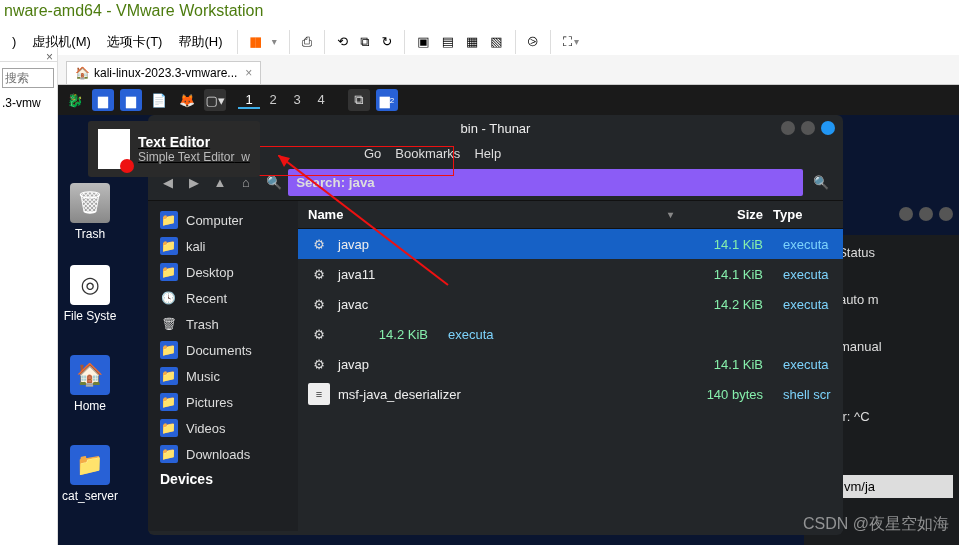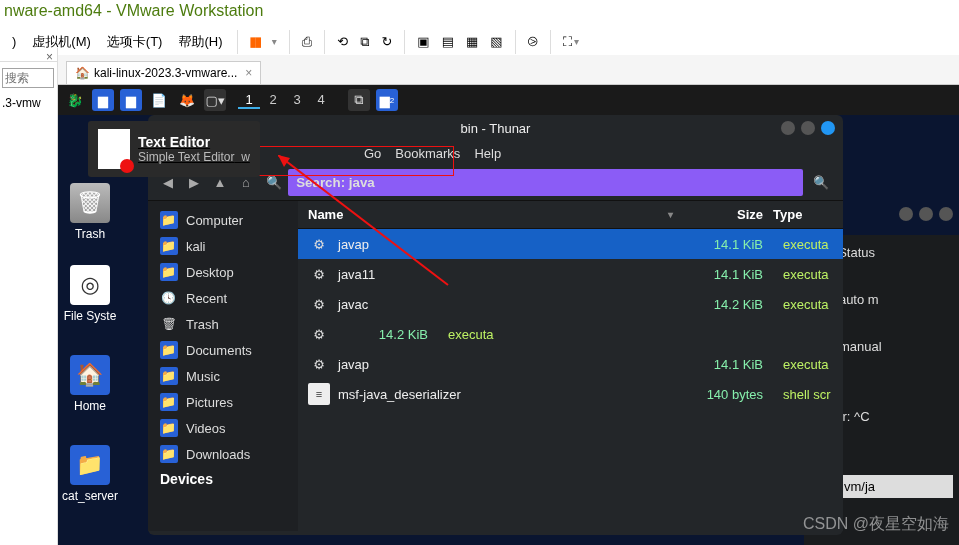--- a/index.html
+++ b/index.html
@@ -61,21 +61,21 @@
 .th-col-name{flex:1;display:flex;justify-content:space-between;align-items:center;}
 .th-col-size{width:90px;text-align:right;}
 .th-col-type{width:70px;padding-left:10px;}
 .th-row{display:flex;align-items:center;padding:4px 10px;}
 .th-row.sel{background:#1661c6;}
 .th-row .fi{width:22px;height:22px;margin-right:8px;display:flex;align-items:center;justify-content:center;}
 .fi.exec{color:#ddd;}
 .fi.ftxt{background:#eee;color:#333;border-radius:2px;font-size:11px;}
 .th-row .fn{flex:1;}
 .th-row .fsize{width:90px;text-align:right;color:#86efac;}
-.th-row .ftype{width:70px;padding-left:20px;color:#bef264;overflow:hidden;}
+.th-row .ftype{width:70px;padding-left:20px;color:#7dd3fc;overflow:hidden;}
 .red-box{position:absolute;border:1px solid #e11;pointer-events:none;}
 .red-arrow{position:absolute;width:180px;height:140px;pointer-events:none;}
 .term{position:absolute;right:0;top:120px;width:155px;height:330px;background:#1a1c1e;color:#ddd;font-family:monospace;font-size:13px;padding:6px;z-index:20;}
 .term-winctl{position:absolute;right:6px;top:-28px;display:flex;gap:6px;}
 .term-winctl span{width:14px;height:14px;border-radius:50%;background:#555;display:inline-block;}
 .term-line{white-space:pre;line-height:1.8;}
 .watermark{position:absolute;right:10px;bottom:10px;color:rgba(220,220,220,.6);font-size:16px;z-index:100;}
 .chev{font-size:10px;color:#888;}
 </style>
 </head>

